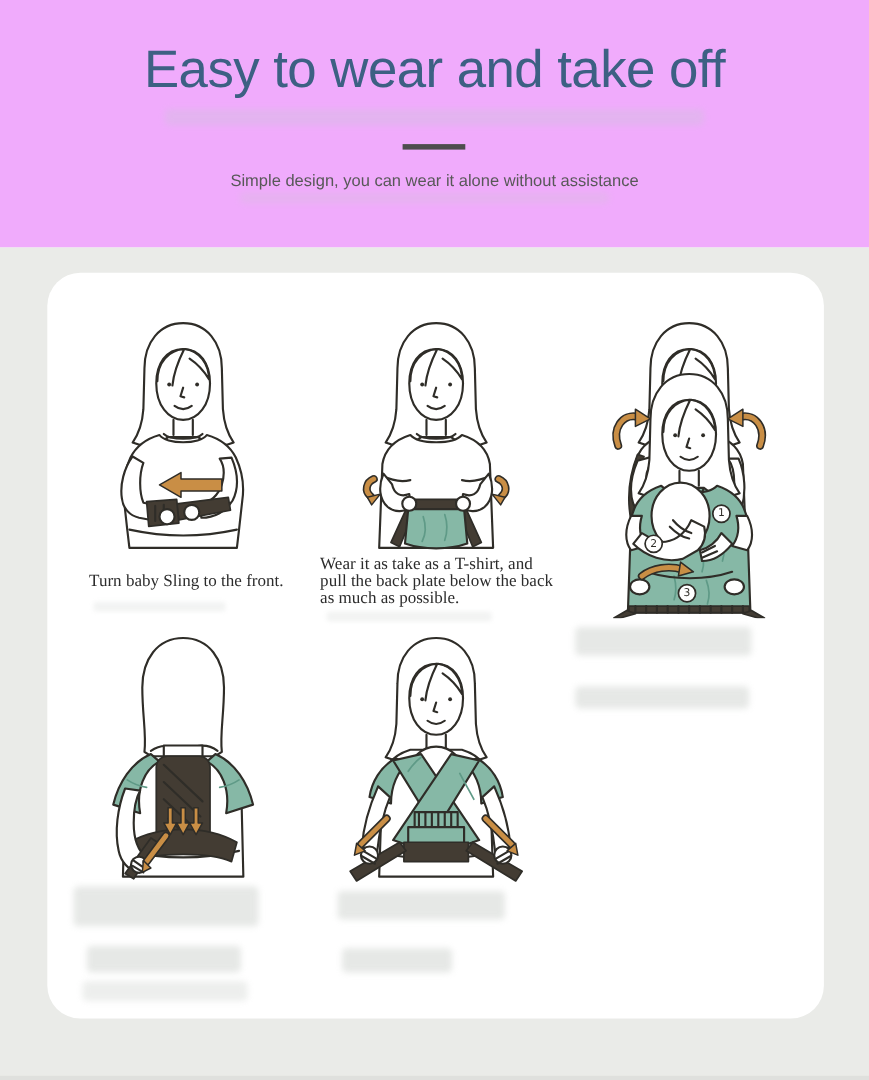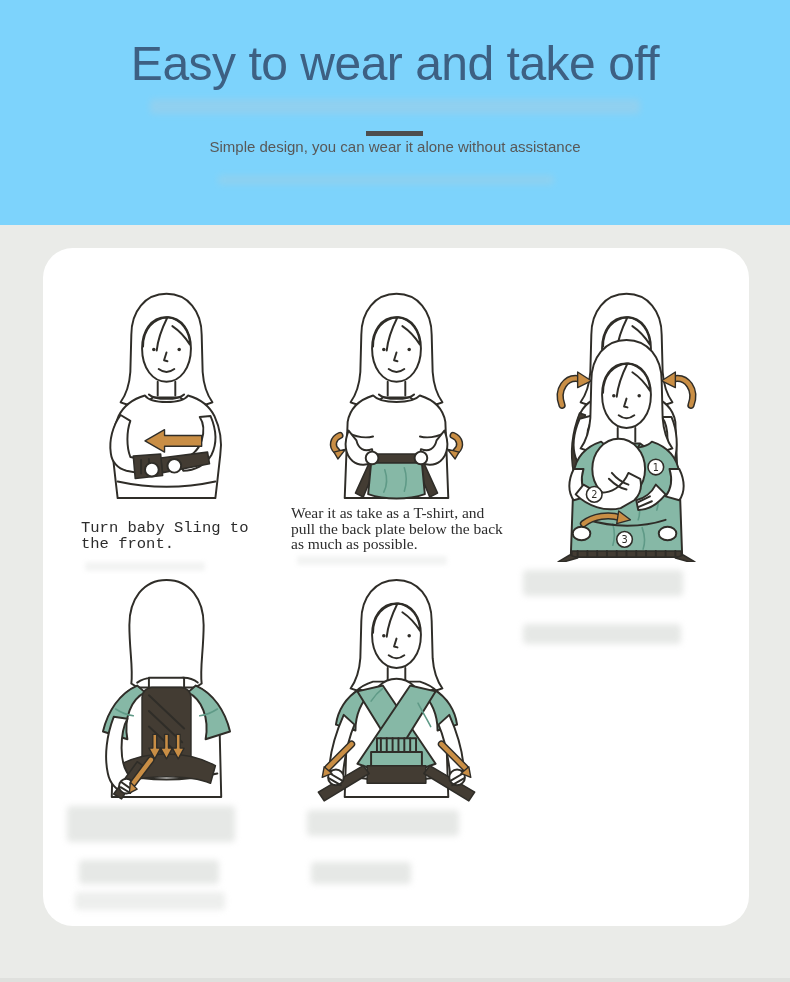--- a/index.html
+++ b/index.html
@@ -11,30 +11,30 @@
     --title-blue:#3d6083;
     --page-gray:#eaebe8;
   }
   *{margin:0;padding:0;box-sizing:border-box;}
   html,body{width:790px;}
   body{
     width:790px;height:982px;overflow:hidden;background:#fff;
     font-family:"Liberation Sans",sans-serif;position:relative;
   }
   
-  .hero{position:relative;height:225px;background:#7dd3fc;}
+  .hero{position:relative;height:225px;background:#f0abfc;}
   .hero h1{
     position:absolute;top:36px;left:0;right:0;text-align:center;
     font-size:48px;font-weight:400;letter-spacing:-.5px;color:var(--title-blue);
   }
   .ghost{position:absolute;background:#c7ccc9;border-radius:4px;filter:blur(3px);}
   .ghost-title{left:150px;top:99px;width:490px;height:15px;opacity:.28;background:#c3cad1;}
   .divider{position:absolute;left:366px;top:131px;width:57px;height:5px;background:#4d4d4d;}
   .subtitle{
-    position:absolute;top:138px;left:0;right:0;text-align:center;
+    position:absolute;top:156px;left:0;right:0;text-align:center;
     font-size:15px;color:#585858;
   }
   .ghost-sub{left:218px;top:175px;width:336px;height:10px;opacity:.22;}
   
   .stage{position:relative;height:757px;background:var(--page-gray);}
   .bottom-edge{position:absolute;left:0;bottom:0;width:100%;height:4px;background:#dfe0dd;}
   .card{
     position:absolute;left:43px;top:23px;width:706px;height:678px;
     background:#ffffff;border-radius:30px;
     padding:34px 8px 0 8px;
@@ -43,21 +43,21 @@
     display:grid;grid-template-columns:repeat(3,1fr);
     grid-template-rows:218px 62px 240px 118px;
   }
   .figure{display:flex;align-items:flex-end;justify-content:center;}
   .figure svg{display:block;}
   .caption{
     font-family:"Liberation Serif",serif;font-size:15.5px;line-height:15.5px;
     color:#2c2c2c;
   }
   .caption-1{padding:12px 6px 0 28px;}
-  .caption-2{padding:21px 6px 0 30px;font-family:Liberation Mono, monospace;}
+  .caption-2{padding:21px 6px 0 30px;}
   .caption-3{padding:5px 2px 0 10px;}
   .cap-ghost{position:relative;display:block;height:9px;border-radius:3px;
     background:#c7ccc9;filter:blur(2px);opacity:.22;margin-top:7px;}
   .cap-ghost.cg1{width:150px;margin-left:2px;}
   .cap-ghost.cg2{width:120px;margin-left:4px;margin-top:10px;}
   .cap-ghost.cg3{width:150px;margin-left:6px;margin-top:4px;}
   .ghost-area{position:relative;}
   .gband{position:absolute;background:#c4c9c4;border-radius:4px;filter:blur(3px);opacity:.42;}
   
   .ga1 .b1{left:12px;top:8px;width:160px;height:26px;}

